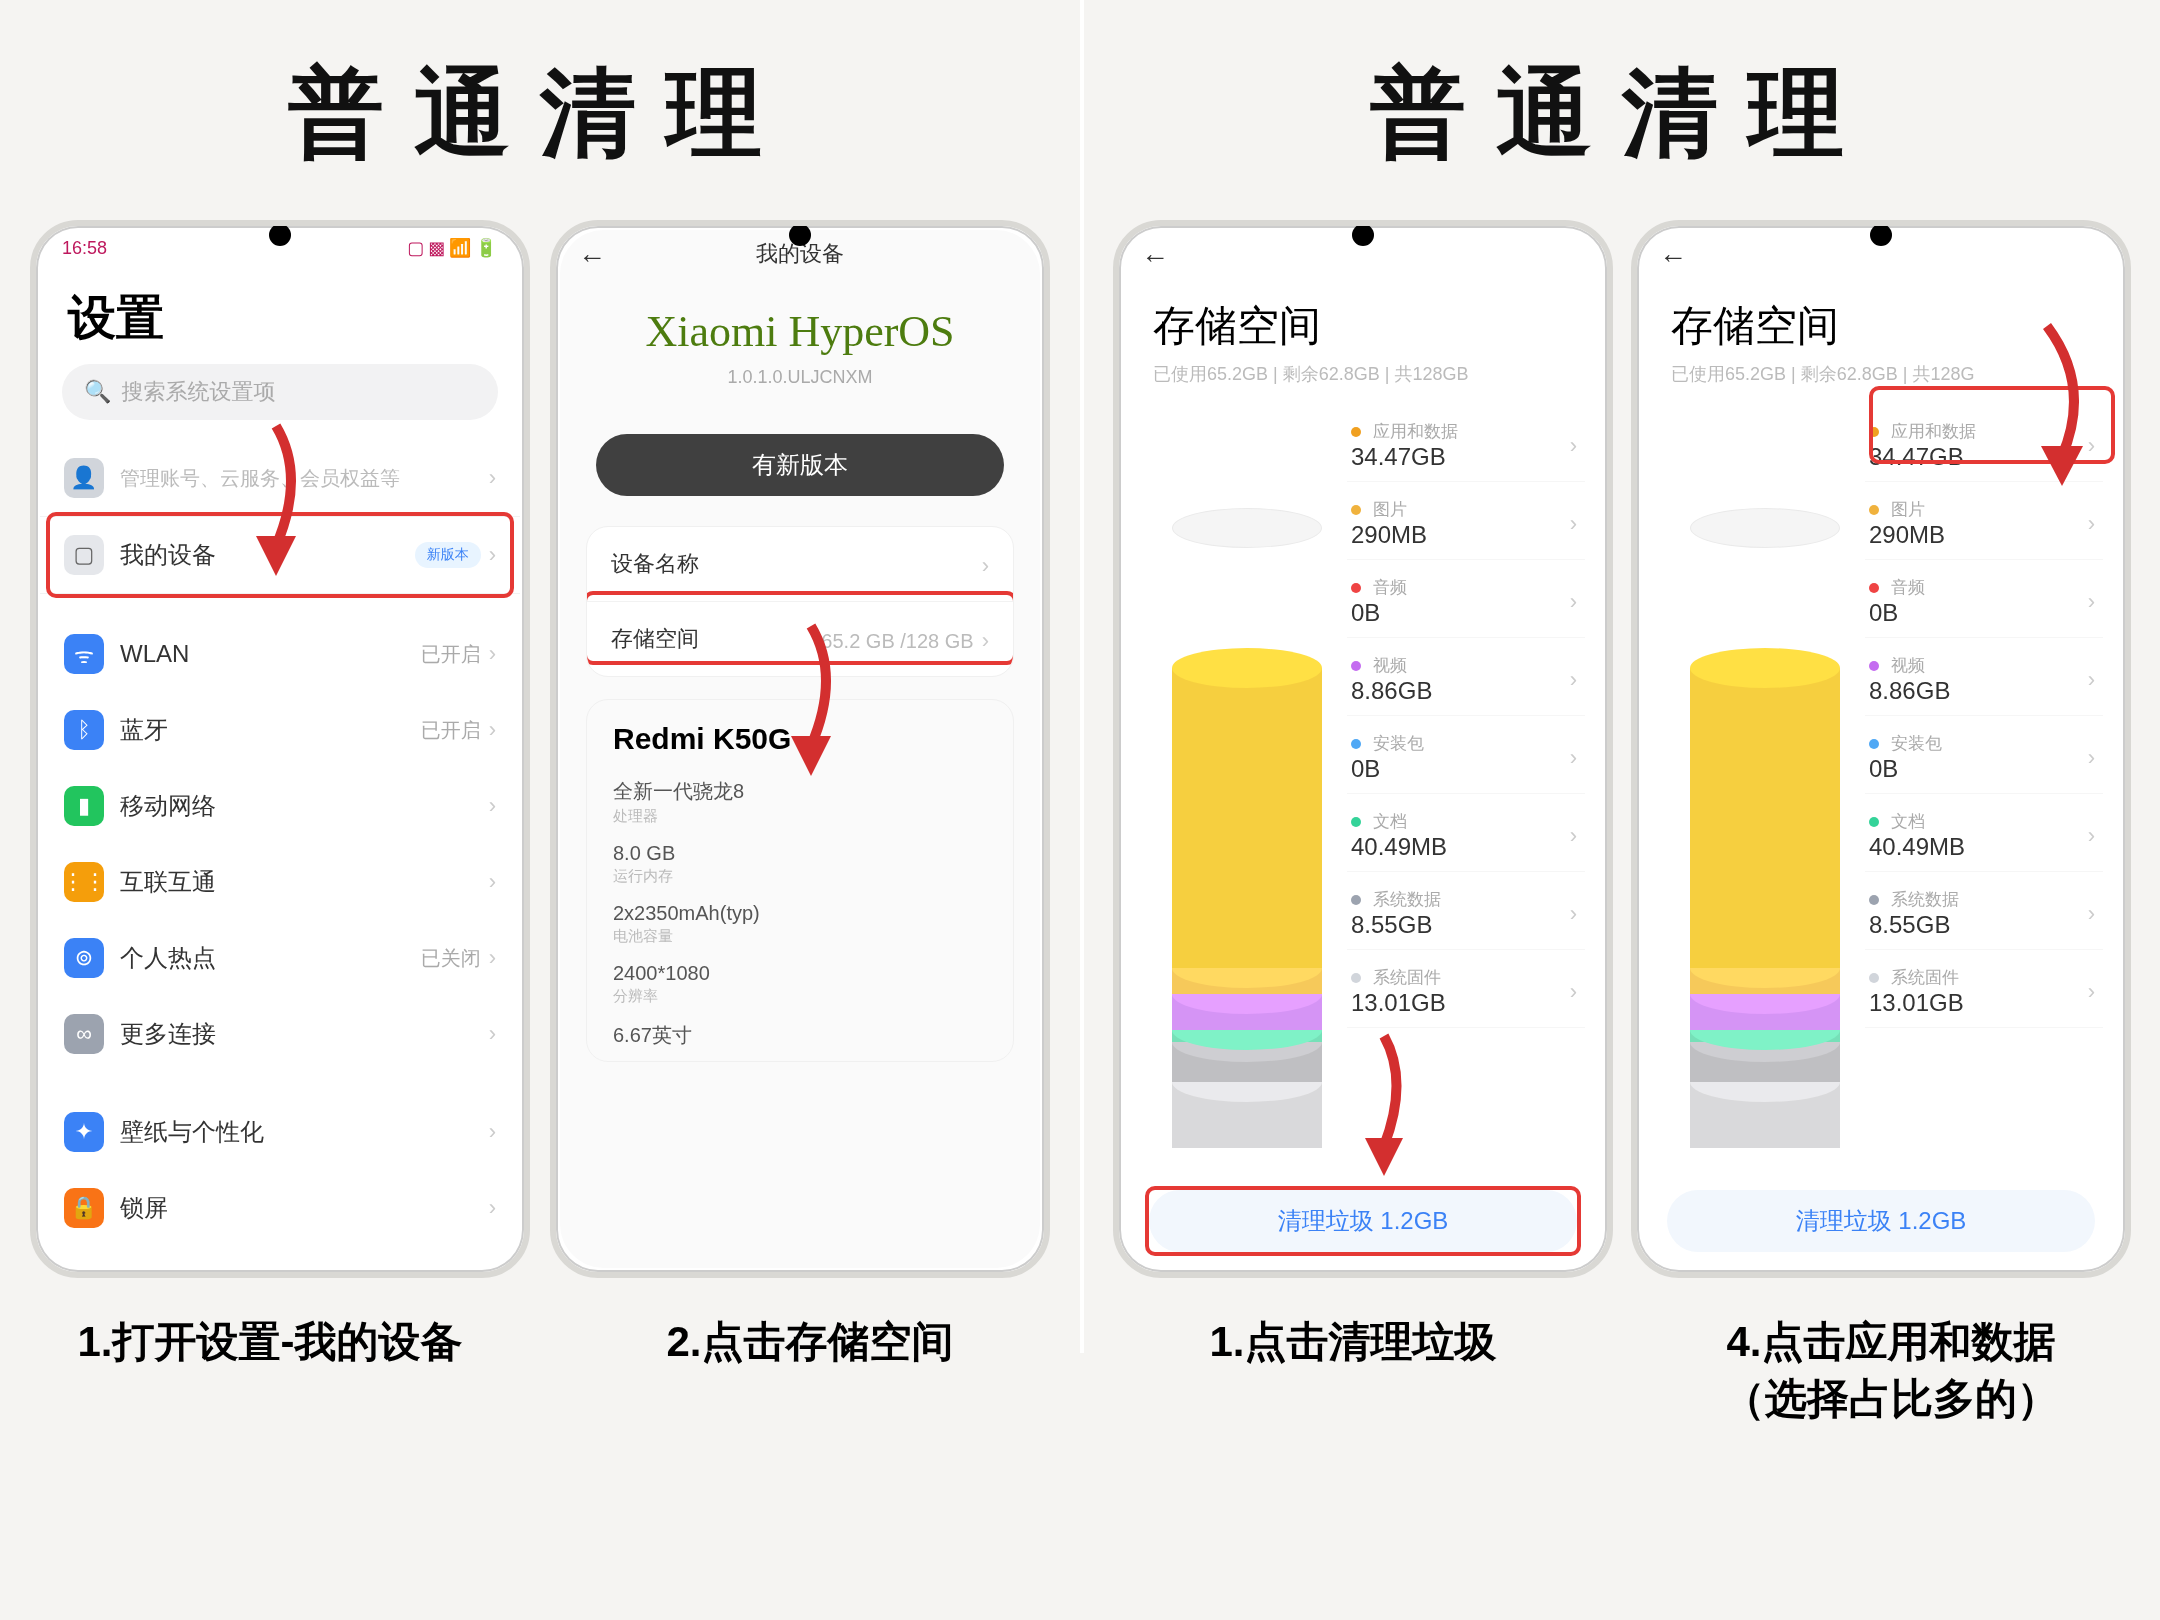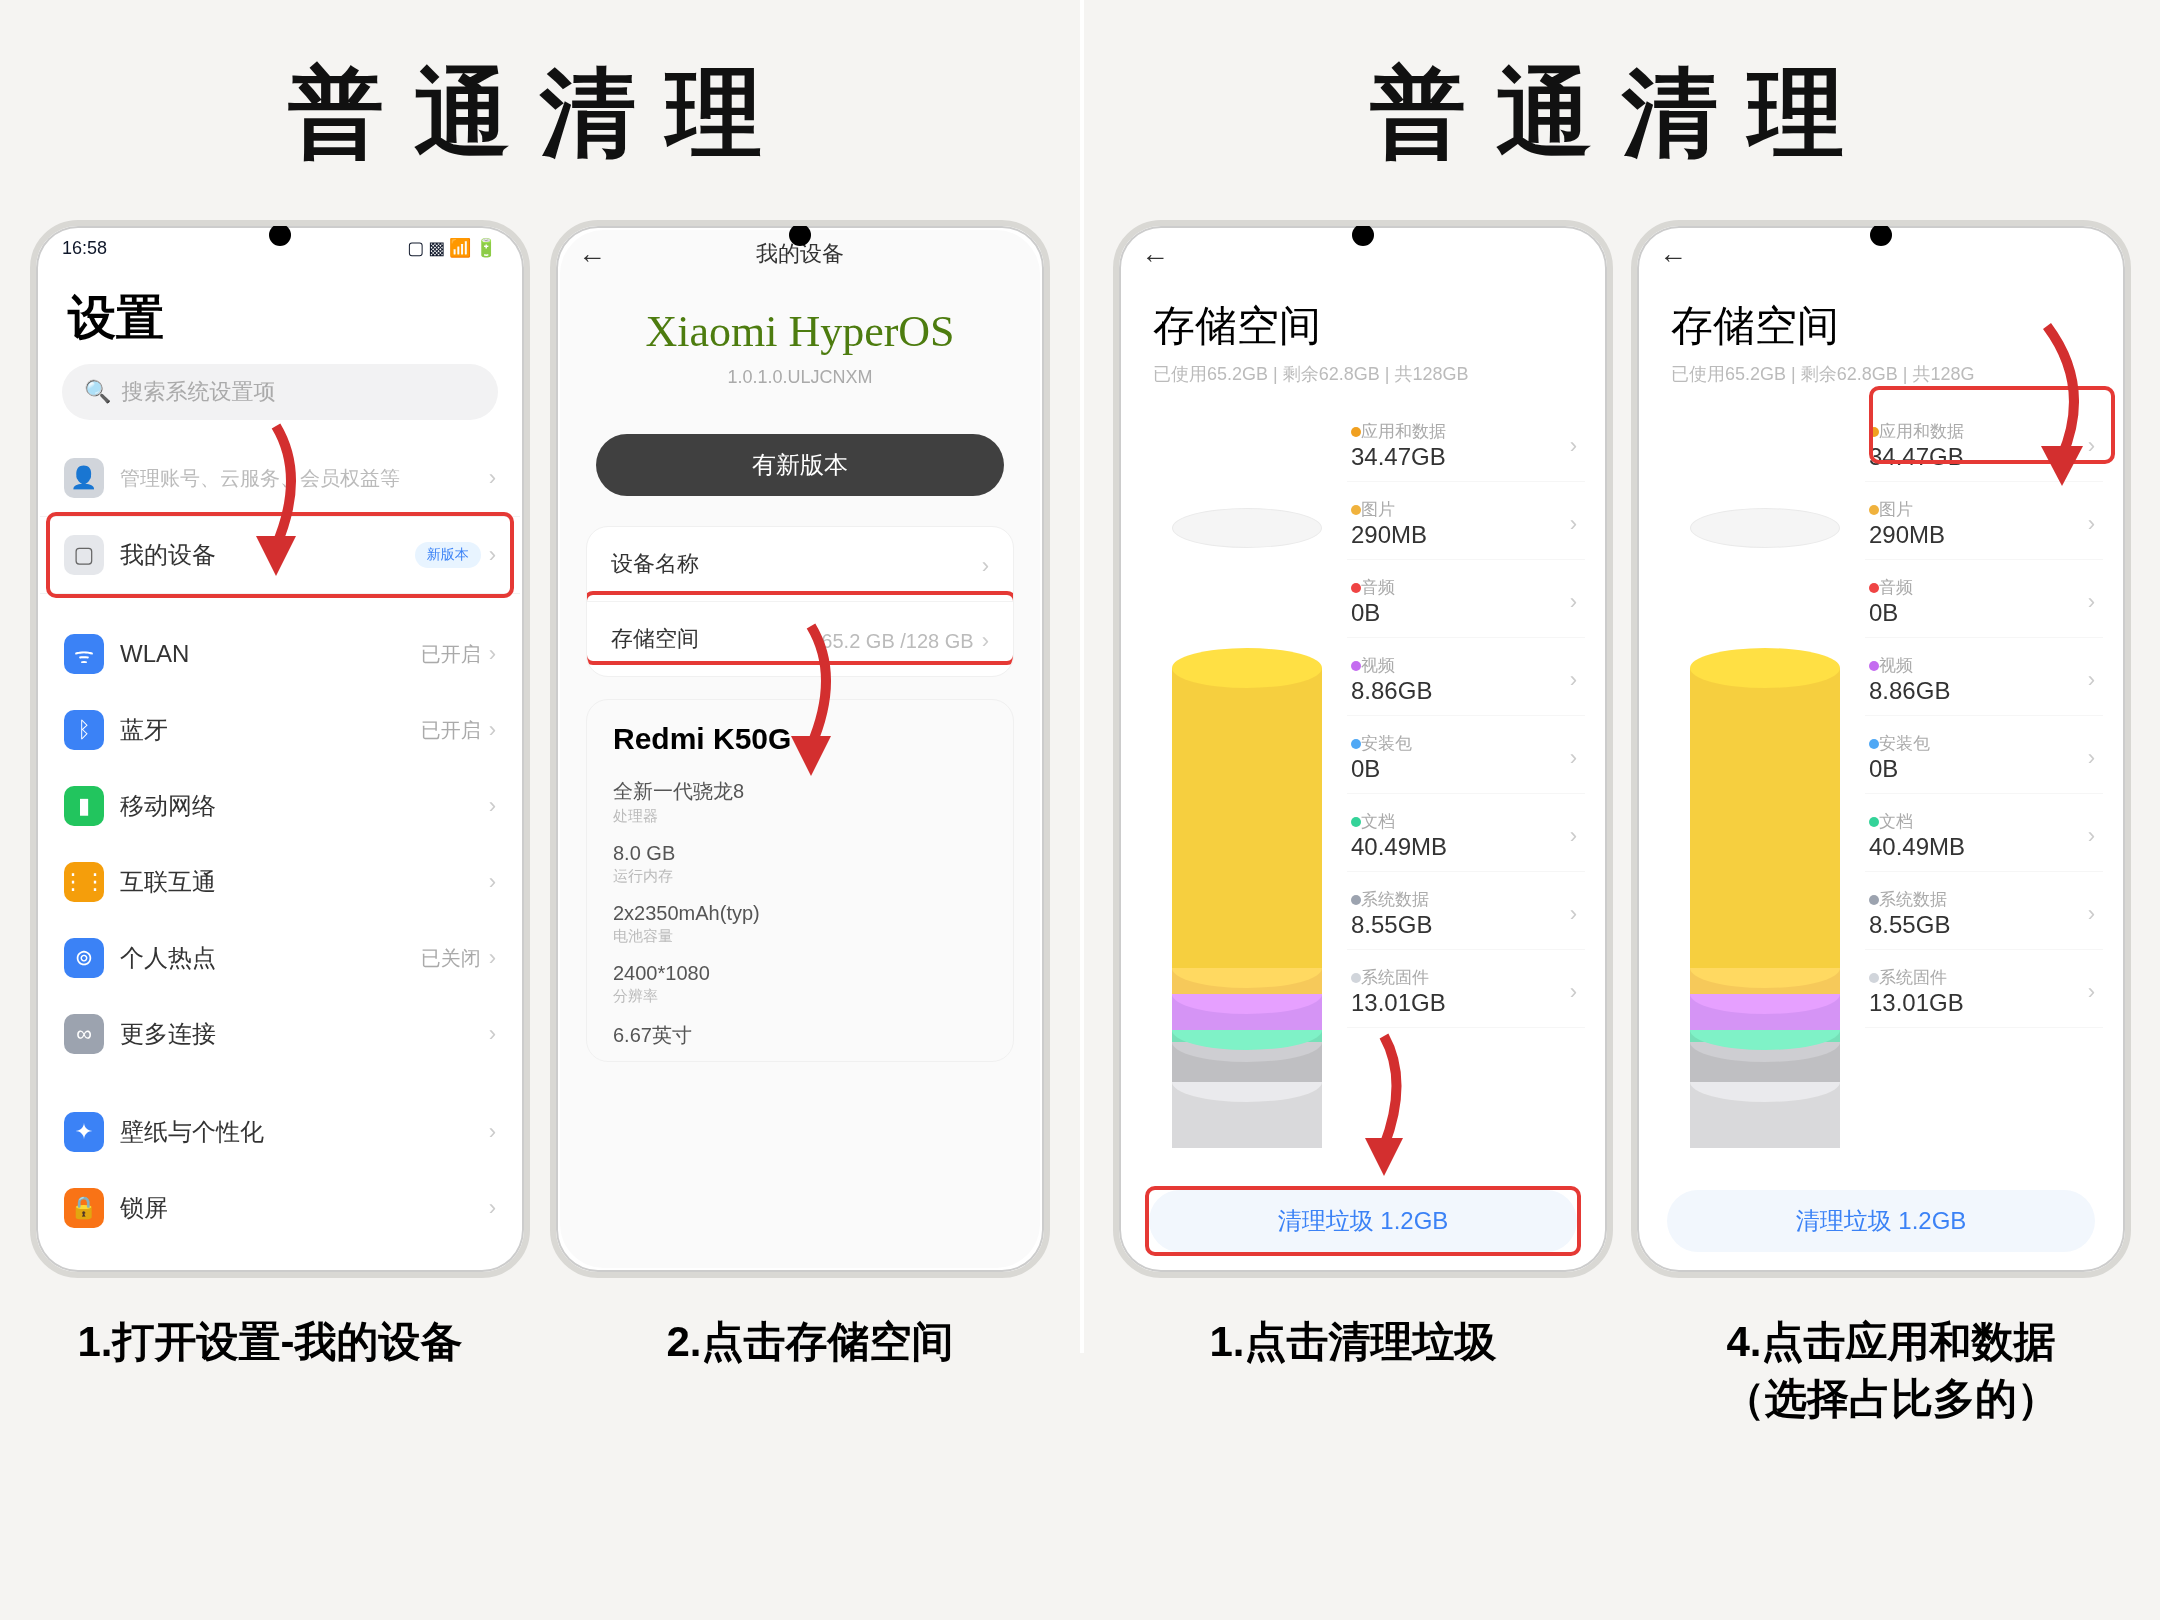--- a/index.html
+++ b/index.html
@@ -7,21 +7,21 @@
   .half { position:absolute; top:0; width:1080px; height:1353px; }
   .left-half { left:0; } .right-half { left:1080px; border-left:4px solid #fff;}
   .big-title { font-size:96px; font-weight:900; letter-spacing:30px; text-align:center; margin-top:50px; color:#111; }
   .phones-row { display:flex; justify-content:space-around; padding:0 20px; margin-top:40px;}
   .phone { width:500px; height:1058px; background:#fff; border-radius:48px; border:6px solid #d9d8d4; position:relative; overflow:hidden; box-shadow:inset 0 0 0 2px #ccc;}
   .notch { position:absolute; left:50%; transform:translateX(-50%); top:-2px; width:22px; height:22px; background:#000; border-radius:50%; z-index:5;}
   .phone-inner { position:absolute; inset:4px; border-radius:44px; overflow:hidden; background:#fff; display:flex; flex-direction:column;}
   .captions-row { display:flex; justify-content:space-around; margin-top:36px;}
   .caption { font-size:42px; font-weight:800; text-align:center; width:500px; line-height:1.35;}
   
-  .statusbar { height:36px; display:flex; align-items:center; justify-content:space-between; padding:0 22px; font-size:18px; color:#0f172a;}
+  .statusbar { height:36px; display:flex; align-items:center; justify-content:space-between; padding:0 22px; font-size:18px; color:#be185d;}
   .statusbar .sb-right span{ margin-left:4px; }
   
   .s-title { font-size:48px; font-weight:600; padding:20px 28px 14px; }
   .searchbox { margin:0 22px 20px; background:#f2f2f3; border-radius:40px; height:56px; display:flex; align-items:center; padding:0 22px; color:#aaa; font-size:22px; gap:10px;}
   .list-item { display:flex; align-items:center; padding:18px 24px; font-size:24px; color:#333; justify-content:space-between;}
   .list-item .li-left { display:flex; align-items:center; gap:16px;}
   .li-icon { width:40px; height:40px; border-radius:10px; display:flex; align-items:center; justify-content:center; color:#fff; font-size:22px;}
   .li-status { color:#aaa; font-size:20px; display:flex; align-items:center; gap:8px;}
   .chev { color:#ccc; font-size:22px; }
   .badge-new { background:#e8f4ff; color:#3b82f6; font-size:14px; padding:4px 12px; border-radius:20px; }
@@ -50,21 +50,21 @@
   .storage-sub { font-size:18px; color:#bbb; padding:0 30px;}
   .storage-body { flex:1; display:flex; padding:20px 18px 0 24px; position:relative;}
   .cyl-wrap { width:200px; display:flex; align-items:flex-end; justify-content:center; padding-bottom:30px;}
   .cyl { width:150px; height:620px; position:relative; display:flex; flex-direction:column-reverse;}
   .cyl-top { position:absolute; left:0; right:0; height:40px; border-radius:50%; background:#f5f5f5; border:1px solid #eaeaea; top:-20px;}
   .seg { width:100%; position:relative;}
   .seg-cap { position:absolute; left:0; right:0; top:-20px; height:40px; border-radius:50%; }
   .legend { flex:1; display:flex; flex-direction:column; gap:8px; padding-top:6px;}
   .leg-item { display:flex; align-items:center; justify-content:space-between; padding:8px 8px 10px 4px; border-bottom:1px solid #f6f6f6;}
   .leg-left { display:flex; flex-direction:column; }
-  .leg-name { font-size:17px; color:#aaa; display:flex; align-items:center; gap:0;}
+  .leg-name { font-size:17px; color:#aaa; display:flex; align-items:center; gap:12px;}
   .dot { width:10px; height:10px; border-radius:50%; display:inline-block;}
   .leg-val { font-size:24px; color:#333; font-weight:500;}
   .clean-btn { margin:12px 26px 16px; height:62px; border-radius:38px; background:#f2f7fd; color:#3b82f6; font-size:24px; display:flex; align-items:center; justify-content:center;}
 </style>
 </head>
 <body>
 
 <div class="half left-half">
   <div class="big-title">普通清理</div>
   <div class="phones-row">

